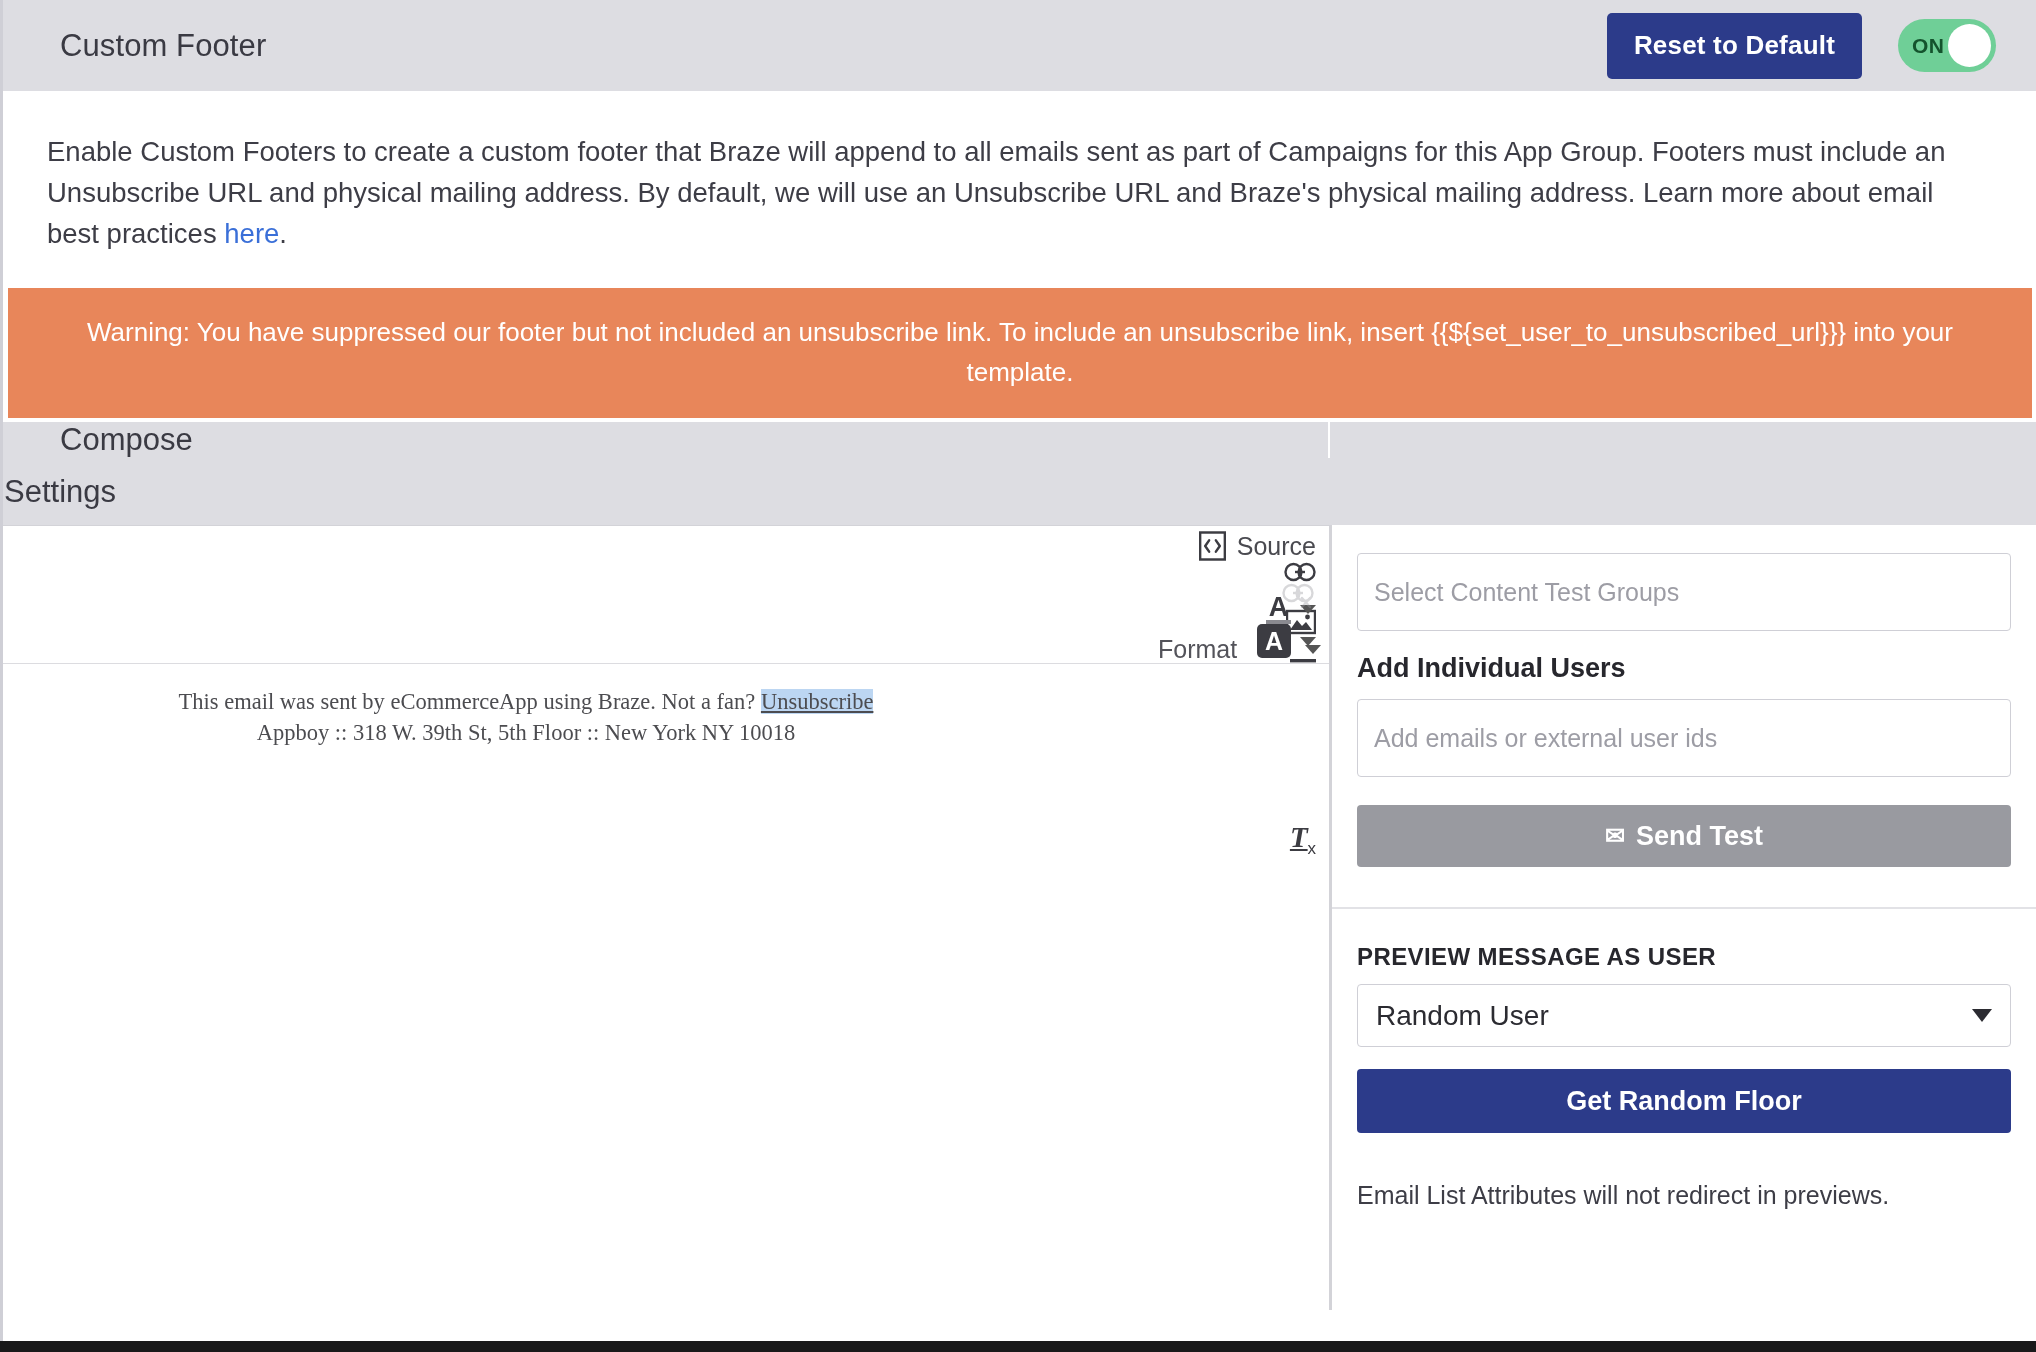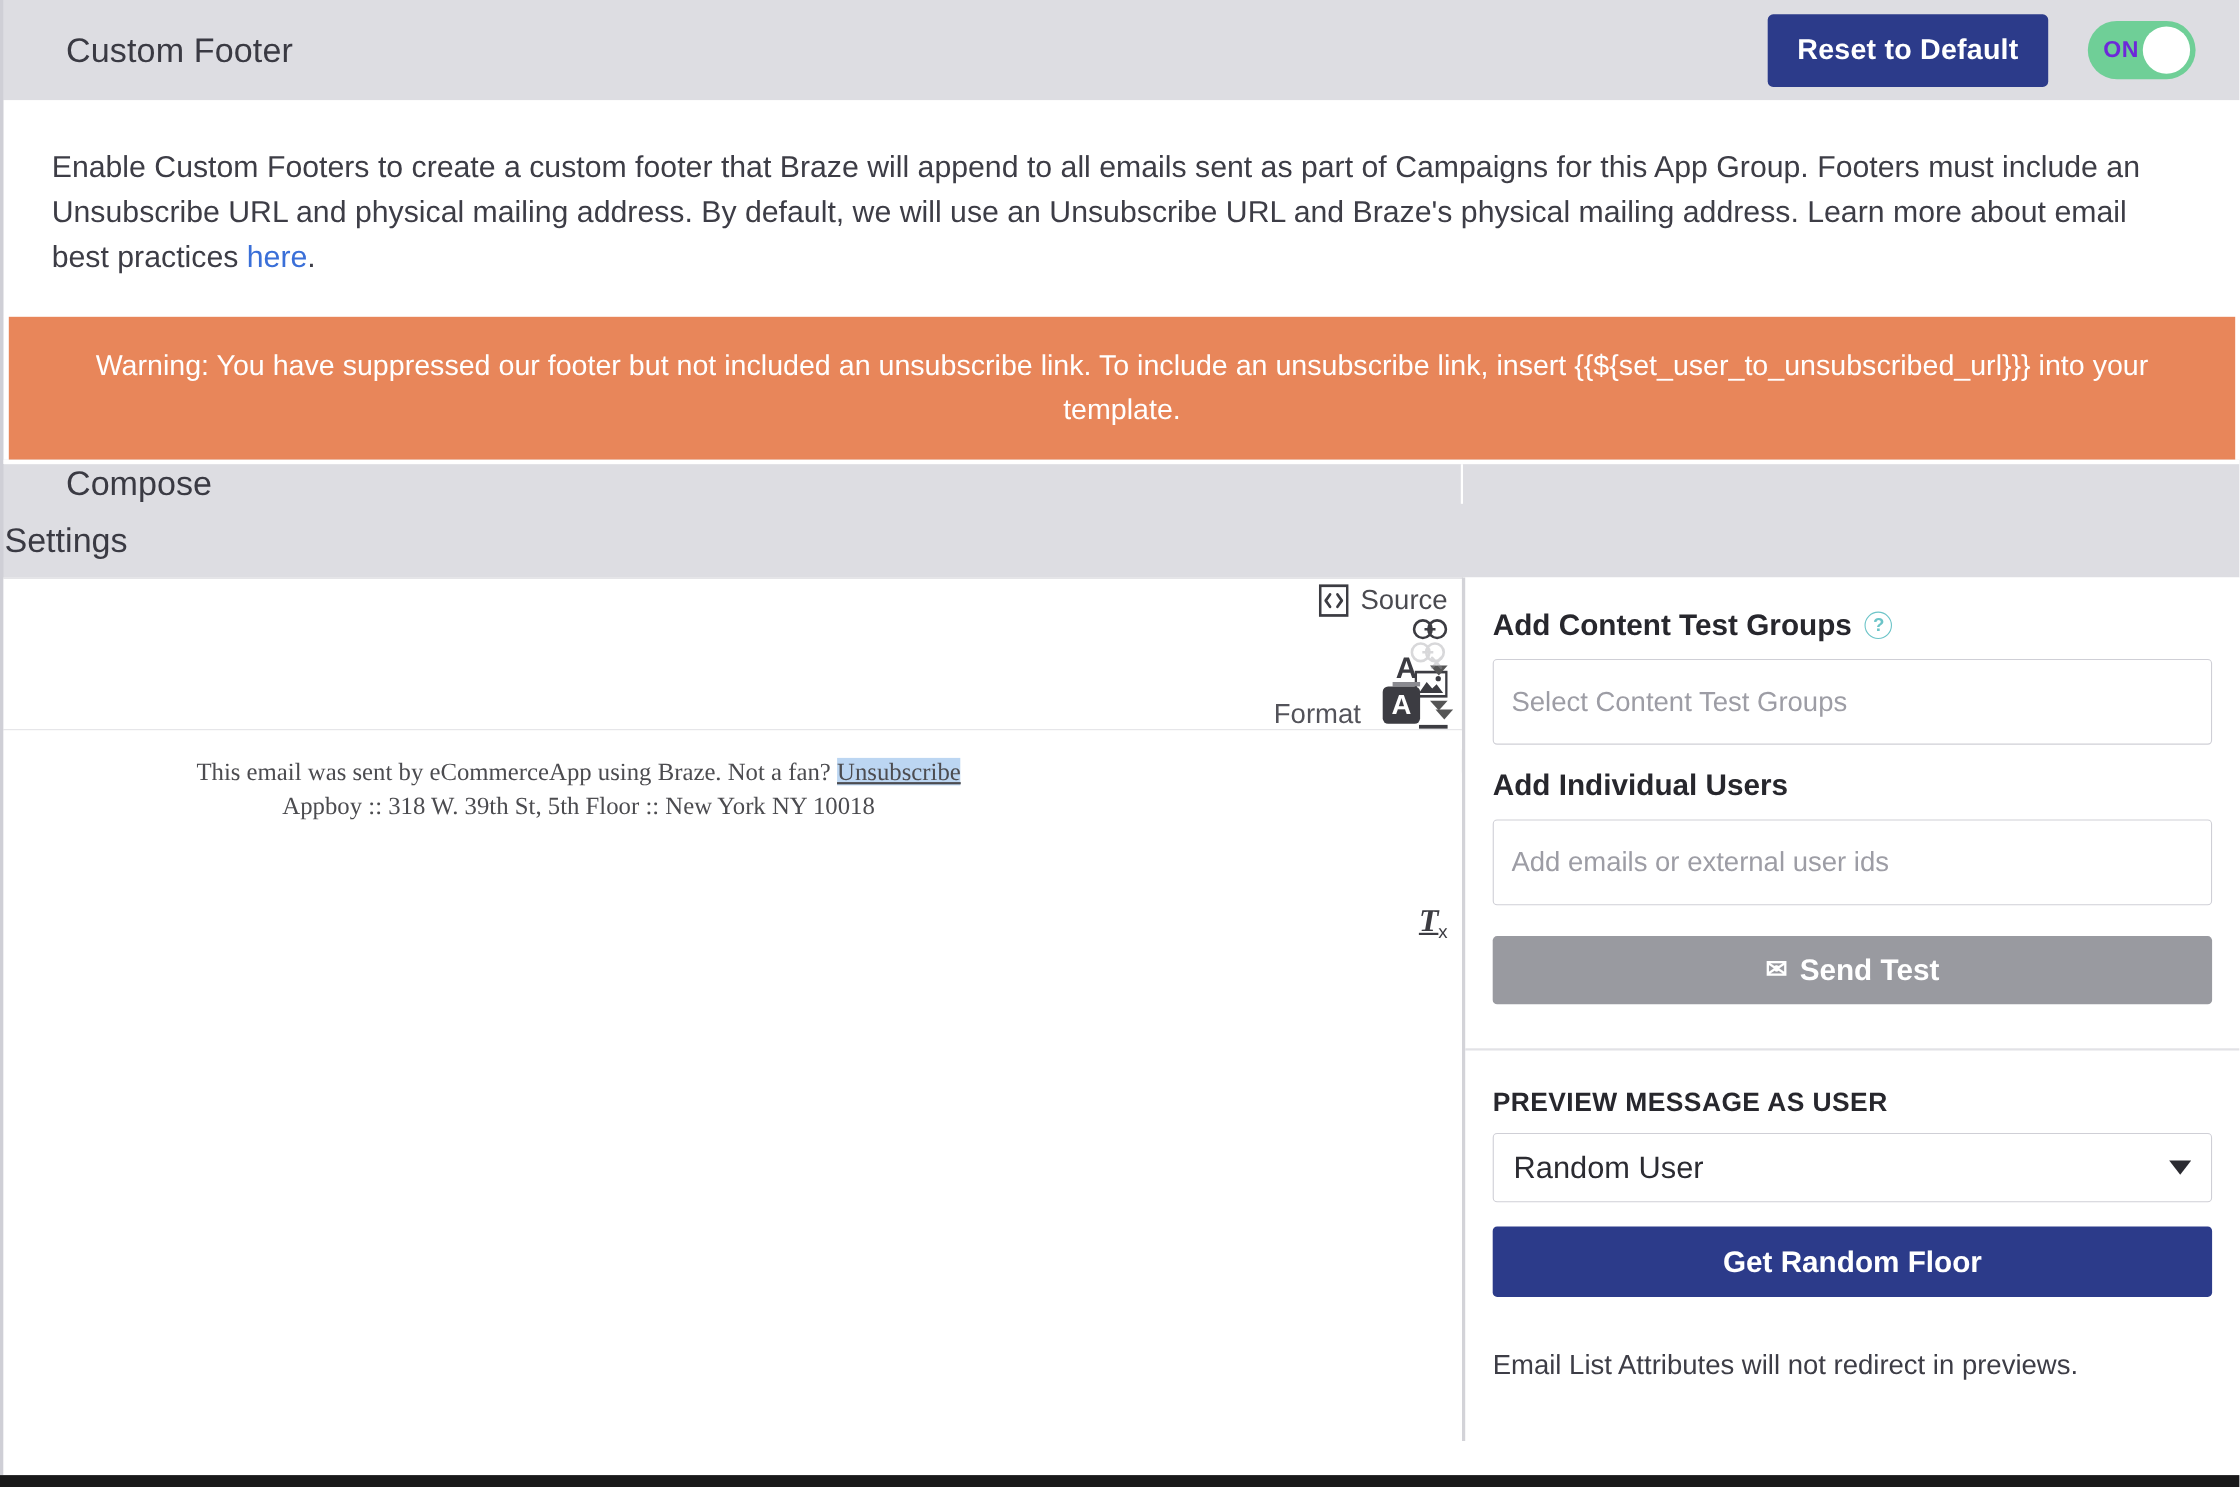--- a/index.html
+++ b/index.html
@@ -64,21 +64,21 @@
     border-radius: 27px;
     background: #6fcf97;
     display: flex;
     align-items: center;
     justify-content: flex-start;
     padding: 0 6px;
     position: relative;
     cursor: pointer;
   }
   .toggle-label {
-    color: #6d28d9;
+    color: #14532d;
     font-size: 21px;
     font-weight: 700;
     margin-left: 8px;
     letter-spacing: 0.5px;
   }
   .toggle-knob {
     position: absolute;
     right: 5px;
     width: 43px; height: 43px;
     border-radius: 50%;
@@ -553,24 +553,20 @@
 
       <div class="editor-body">
         <div class="email-line"><span>This email was sent by eCommerceApp using Braze. Not a fan? </span><span class="unsub">Unsubscribe</span></div>
         <div class="email-line">Appboy :: 318 W. 39th St, 5th Floor :: New York NY 10018</div>
       </div>
     </div>
 
     <div class="settings-panel">
 
       <div class="settings-block">
-        <div class="field-label">
-          <span>Add Content Test Groups</span>
-          <span class="help-icon">?</span>
-        </div>
         <input class="text-input tall" type="text" placeholder="Select Content Test Groups" style="">
 
         <div class="field-label" style="margin-top:22px;">
           <span>Add Individual Users</span>
         </div>
         <input class="text-input tall" type="text" placeholder="Add emails or external user ids" style="">
 
         <button class="btn-send">
           <span class="mail-glyph">✉</span>
           <span>Send Test</span>

